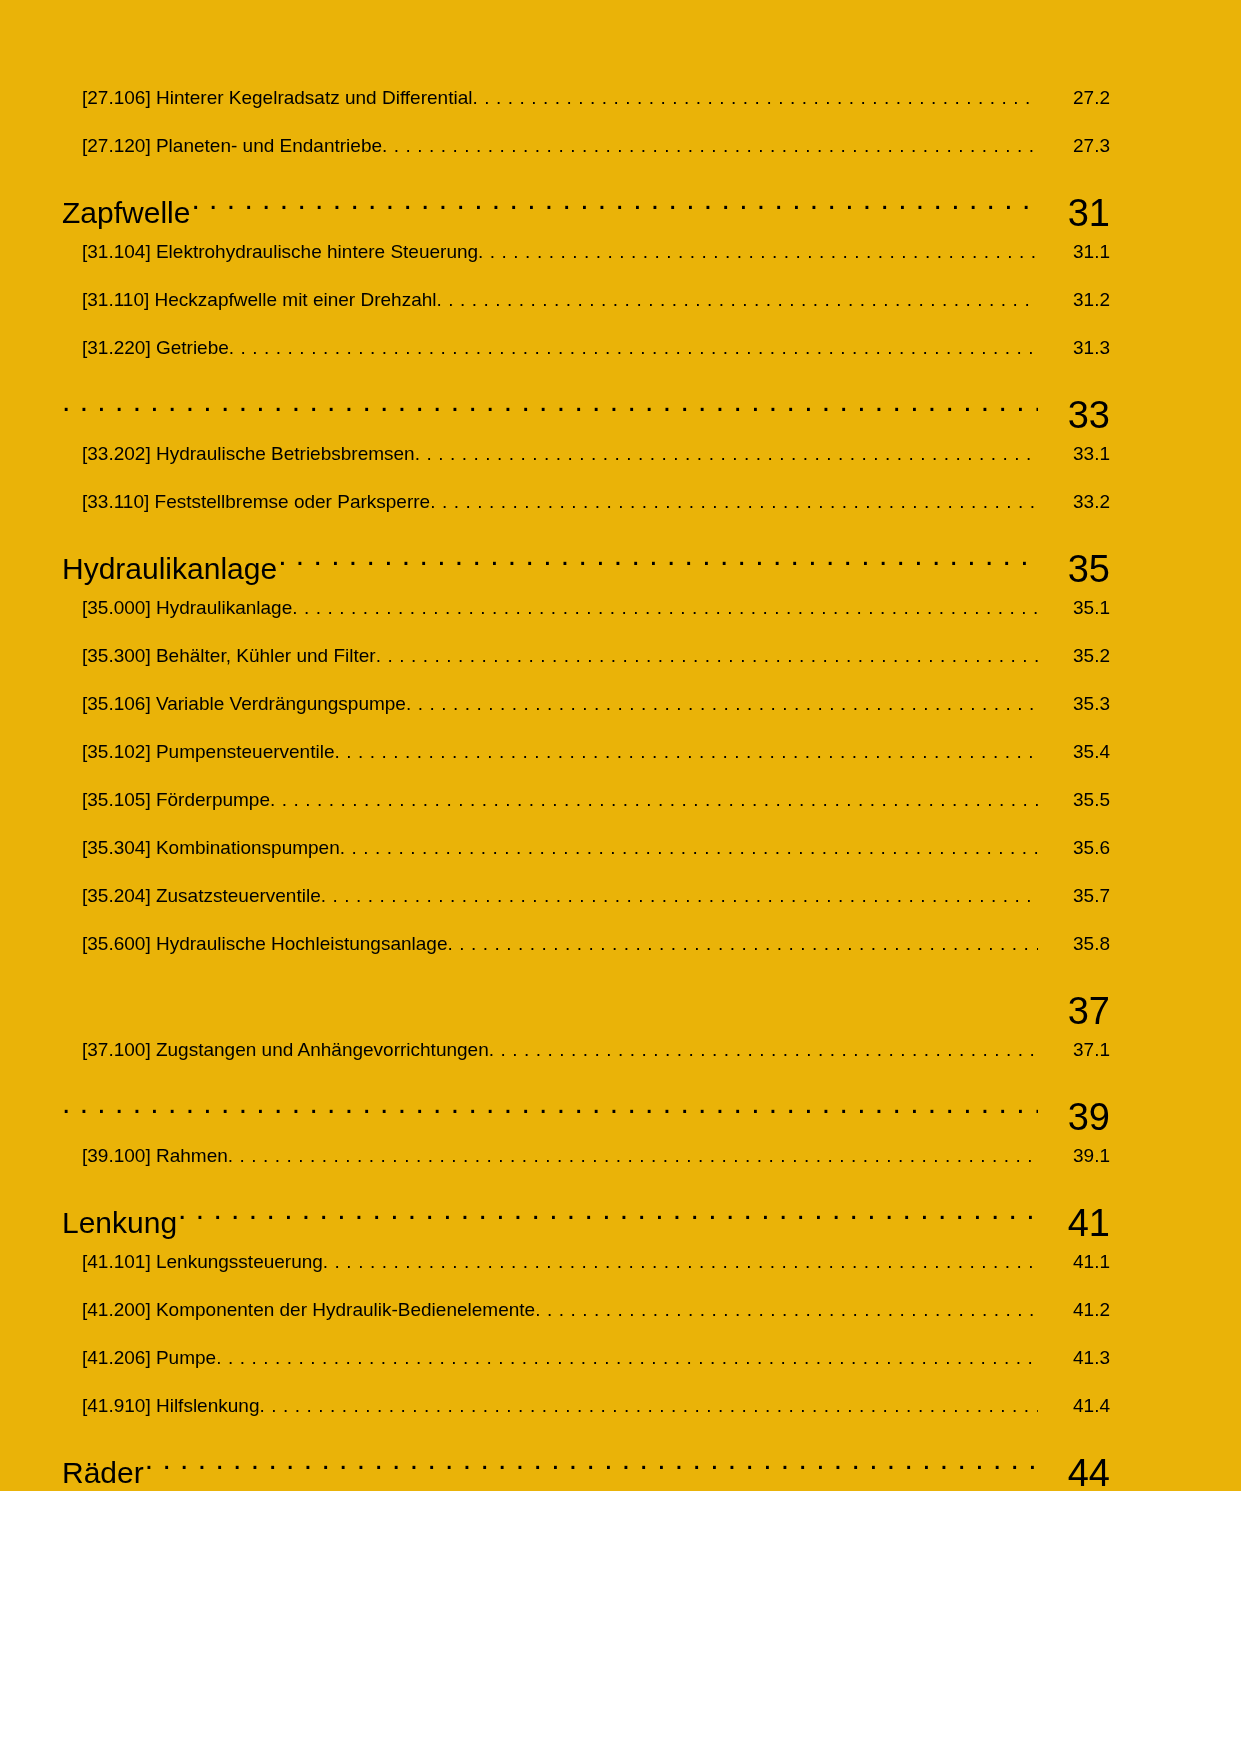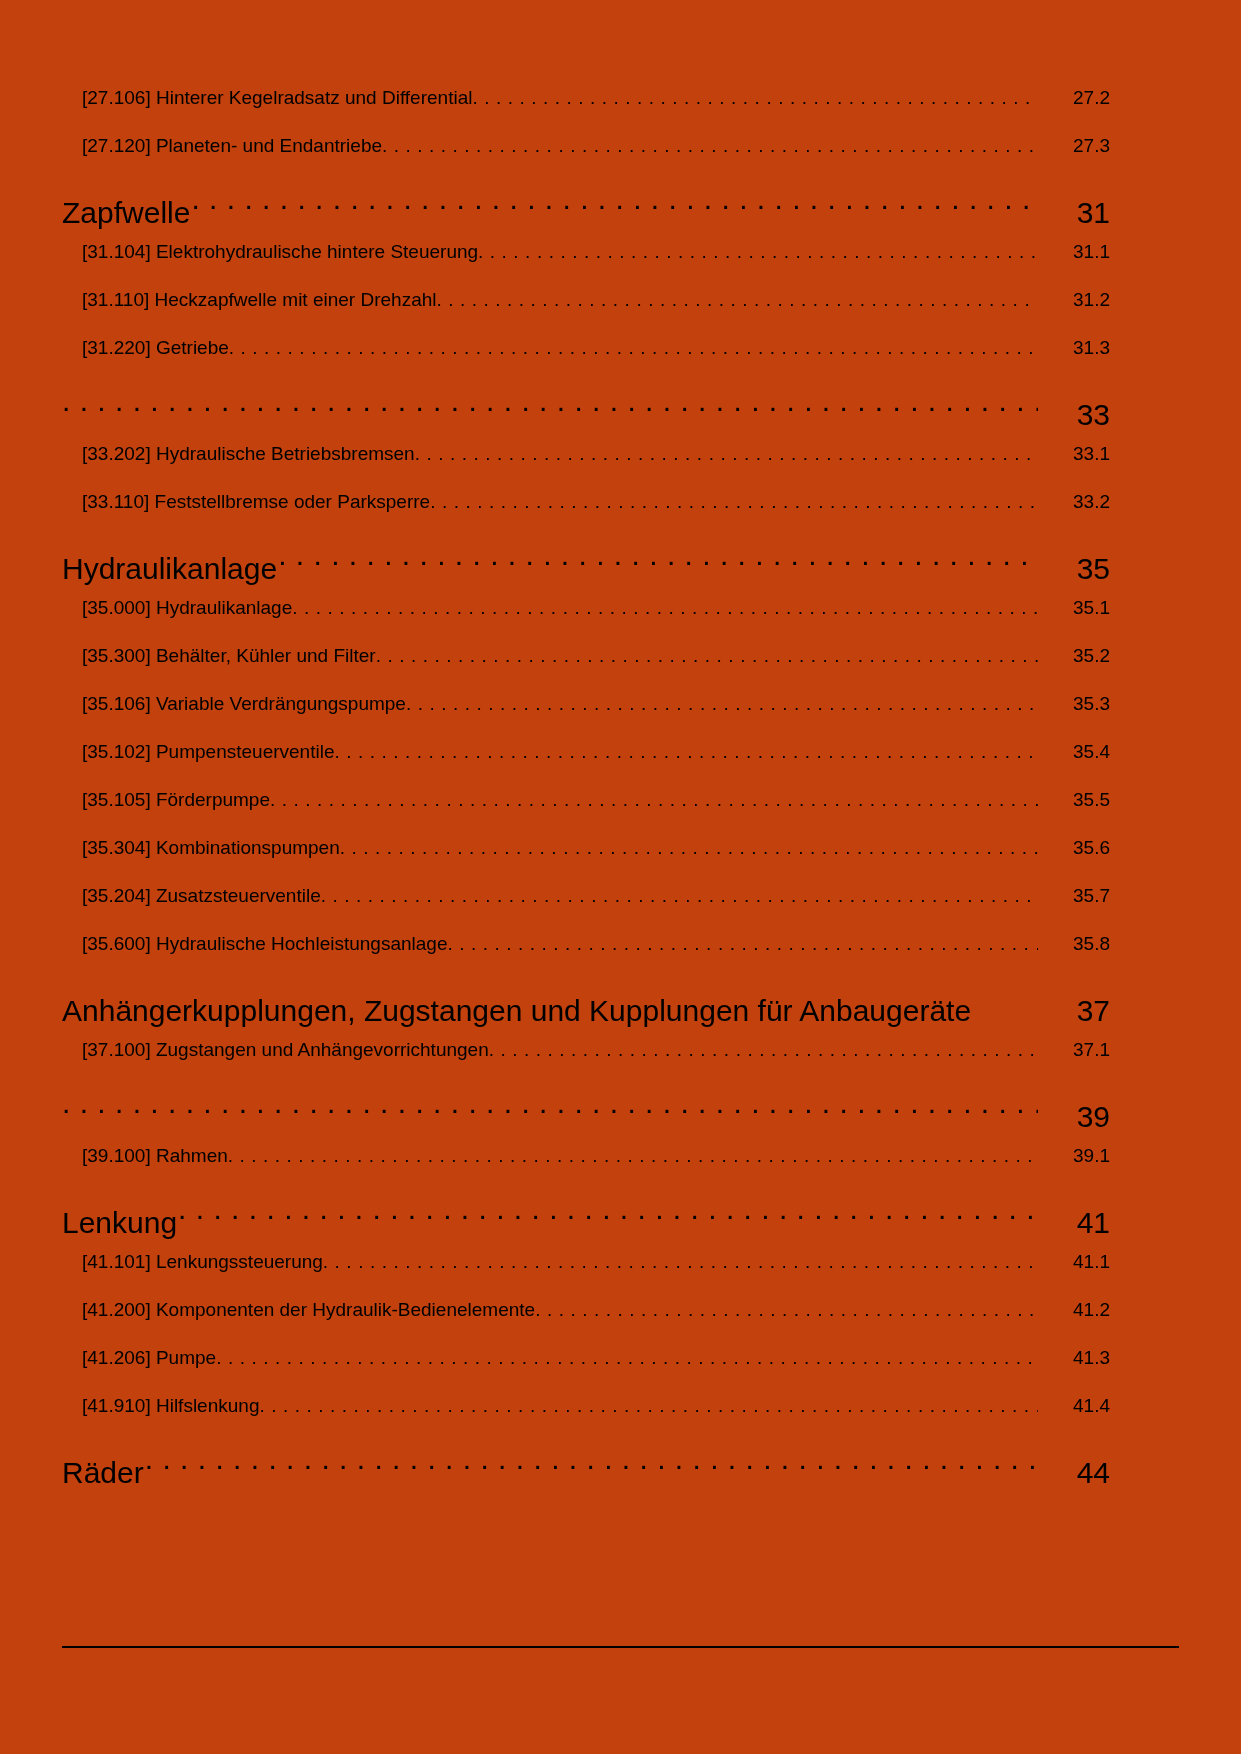--- a/index.html
+++ b/index.html
@@ -8,23 +8,23 @@
     background: #ffffff;
   }
   body {
     font-family: "Liberation Sans", sans-serif;
     color: #000000;
     -webkit-font-smoothing: antialiased;
   }
   .page {
     position: relative;
     width: 1241px;
-    height: 1754px;
+    height: 1491px;
     margin: 0 auto;
-    background: #c2410c;
+    background: #eab308;
     box-sizing: border-box;
     overflow: hidden;
   }
   .toc {
     position: absolute;
     left: 62px;
     top: 88px;
     width: 1048px;
   }
 
@@ -67,21 +67,21 @@
     height: 30px;
   }
   .lvl1 .leader span {
     display: block;
     white-space: nowrap;
     overflow: hidden;
     line-height: 30px;
   }
   .lvl1 .pageno {
     width: 72px;
-    font-size: 30px;
+    font-size: 38px;
   }
 
   
   .lvl2 {
     font-size: 19px;
     line-height: 1.0;
     height: 48px;
     padding-left: 20px;
     align-items: baseline;
   }
@@ -247,21 +247,20 @@
         <span class="pageno">35.7</span>
       </div>
       <div class="row lvl2">
         <span class="label">[35.600] Hydraulische Hochleistungsanlage</span>
         <span class="leader">
           <span>. . . . . . . . . . . . . . . . . . . . . . . . . . . . . . . . . . . . . . . . . . . . . . . . . . . . . . . . . . . . . . . . . . . . . . . . . . . . . . . . . . . . . . . . . . . . . . . . . . . . . . . . . . . . . . . . . . . . . . . . . . . . . . . . . . . . . . . . . . . . . . . . . . . . . . . . . . . . . . . . . . . . . . . . . . . . . . . . . . . . . . . . . . . . . . . . . . . . . . . . . . . . . . . . . . . . . . . . . . . . . . . . . . . . . . . . . . . . . . . . . . . . . . . . . . . . . . . . . . . . . . . . . . . . . . . . . . . . . . . . . . . . . . . . . . . . . . . . . . . . . . . . . . . . . . . . . . . . . . . </span>
         </span>
         <span class="pageno">35.8</span>
       </div>
       <div class="row lvl1 nolead">
-        <span class="label">Anhängerkupplungen, Zugstangen und Kupplungen für Anbaugeräte</span>
         <span class="leader">
           <span>. . . . . . . . . . . . . . . . . . . . . . . . . . . . . . . . . . . . . . . . . . . . . . . . . . . . . . . . . . . . . . . . . . . . . . . . . . . . . . . . . . . . . . . . . . . . . . . . . . . . . . . . . . . . . . . . . . . . . . . . . . . . . . . . . . . . . . . . . . . . . . . . . . . . . . . . . . . . . . . . . . . . . . . . . . . . . . . . . . . . . . . . . . . . . . . . . . . . . . . . . . . . . . . . . . . . . . . . . . . . . . . . . . . . . . . . . . . . . . . . . . . . . . . . . . . . . . . . . . . . . . . . . . . . . . . . . . . . . . . . . . . . . . . . . . . . . . . . . . . . . . . . . . . . . . . . . . . . . . . </span>
         </span>
         <span class="pageno">37</span>
       </div>
       <div class="row lvl2">
         <span class="label">[37.100] Zugstangen und Anhängevorrichtungen</span>
         <span class="leader">
           <span>. . . . . . . . . . . . . . . . . . . . . . . . . . . . . . . . . . . . . . . . . . . . . . . . . . . . . . . . . . . . . . . . . . . . . . . . . . . . . . . . . . . . . . . . . . . . . . . . . . . . . . . . . . . . . . . . . . . . . . . . . . . . . . . . . . . . . . . . . . . . . . . . . . . . . . . . . . . . . . . . . . . . . . . . . . . . . . . . . . . . . . . . . . . . . . . . . . . . . . . . . . . . . . . . . . . . . . . . . . . . . . . . . . . . . . . . . . . . . . . . . . . . . . . . . . . . . . . . . . . . . . . . . . . . . . . . . . . . . . . . . . . . . . . . . . . . . . . . . . . . . . . . . . . . . . . . . . . . . . . </span>
         </span>

